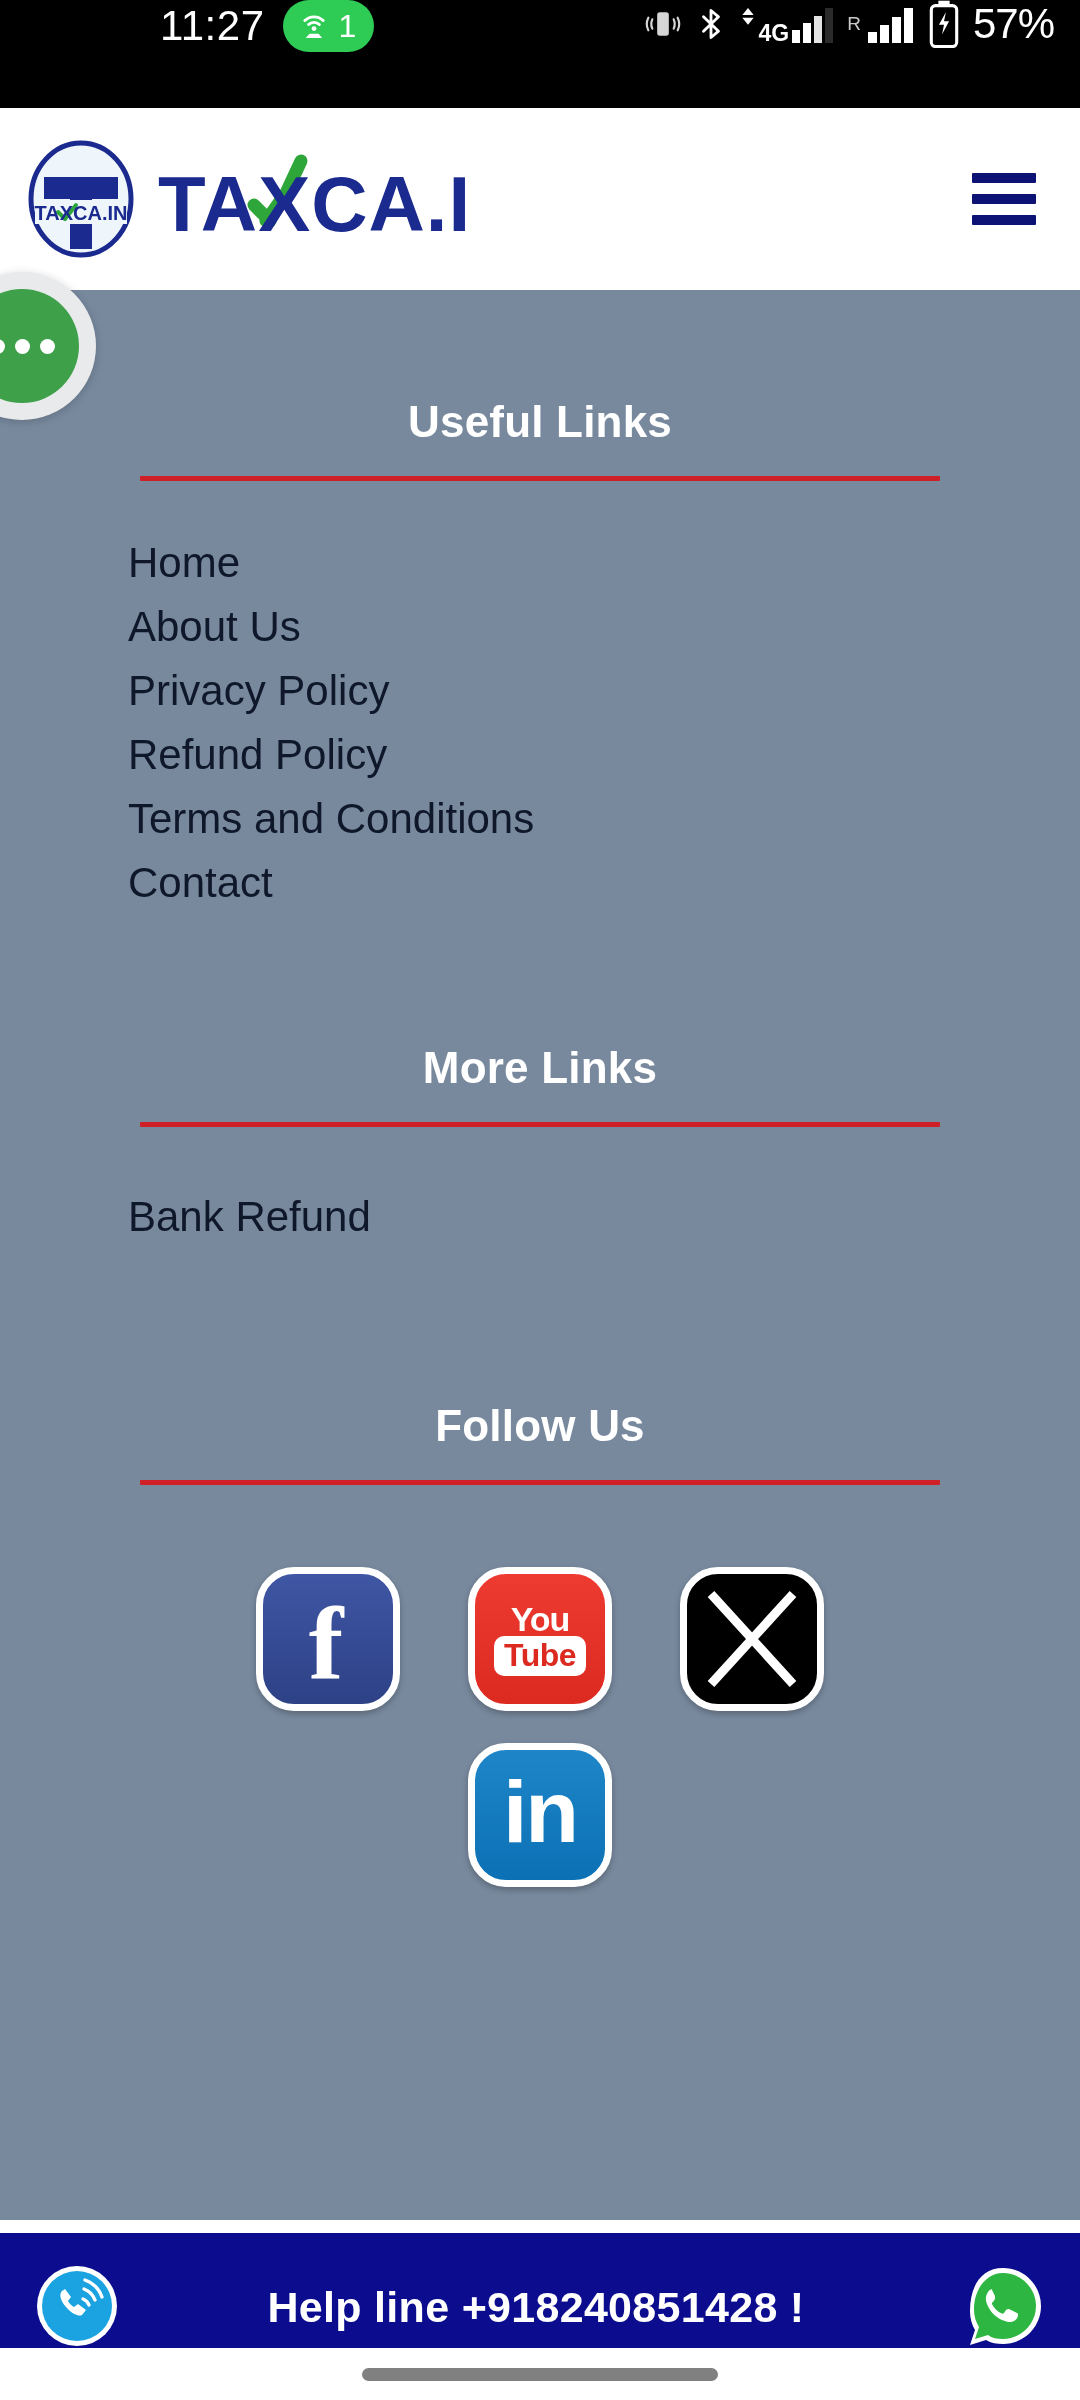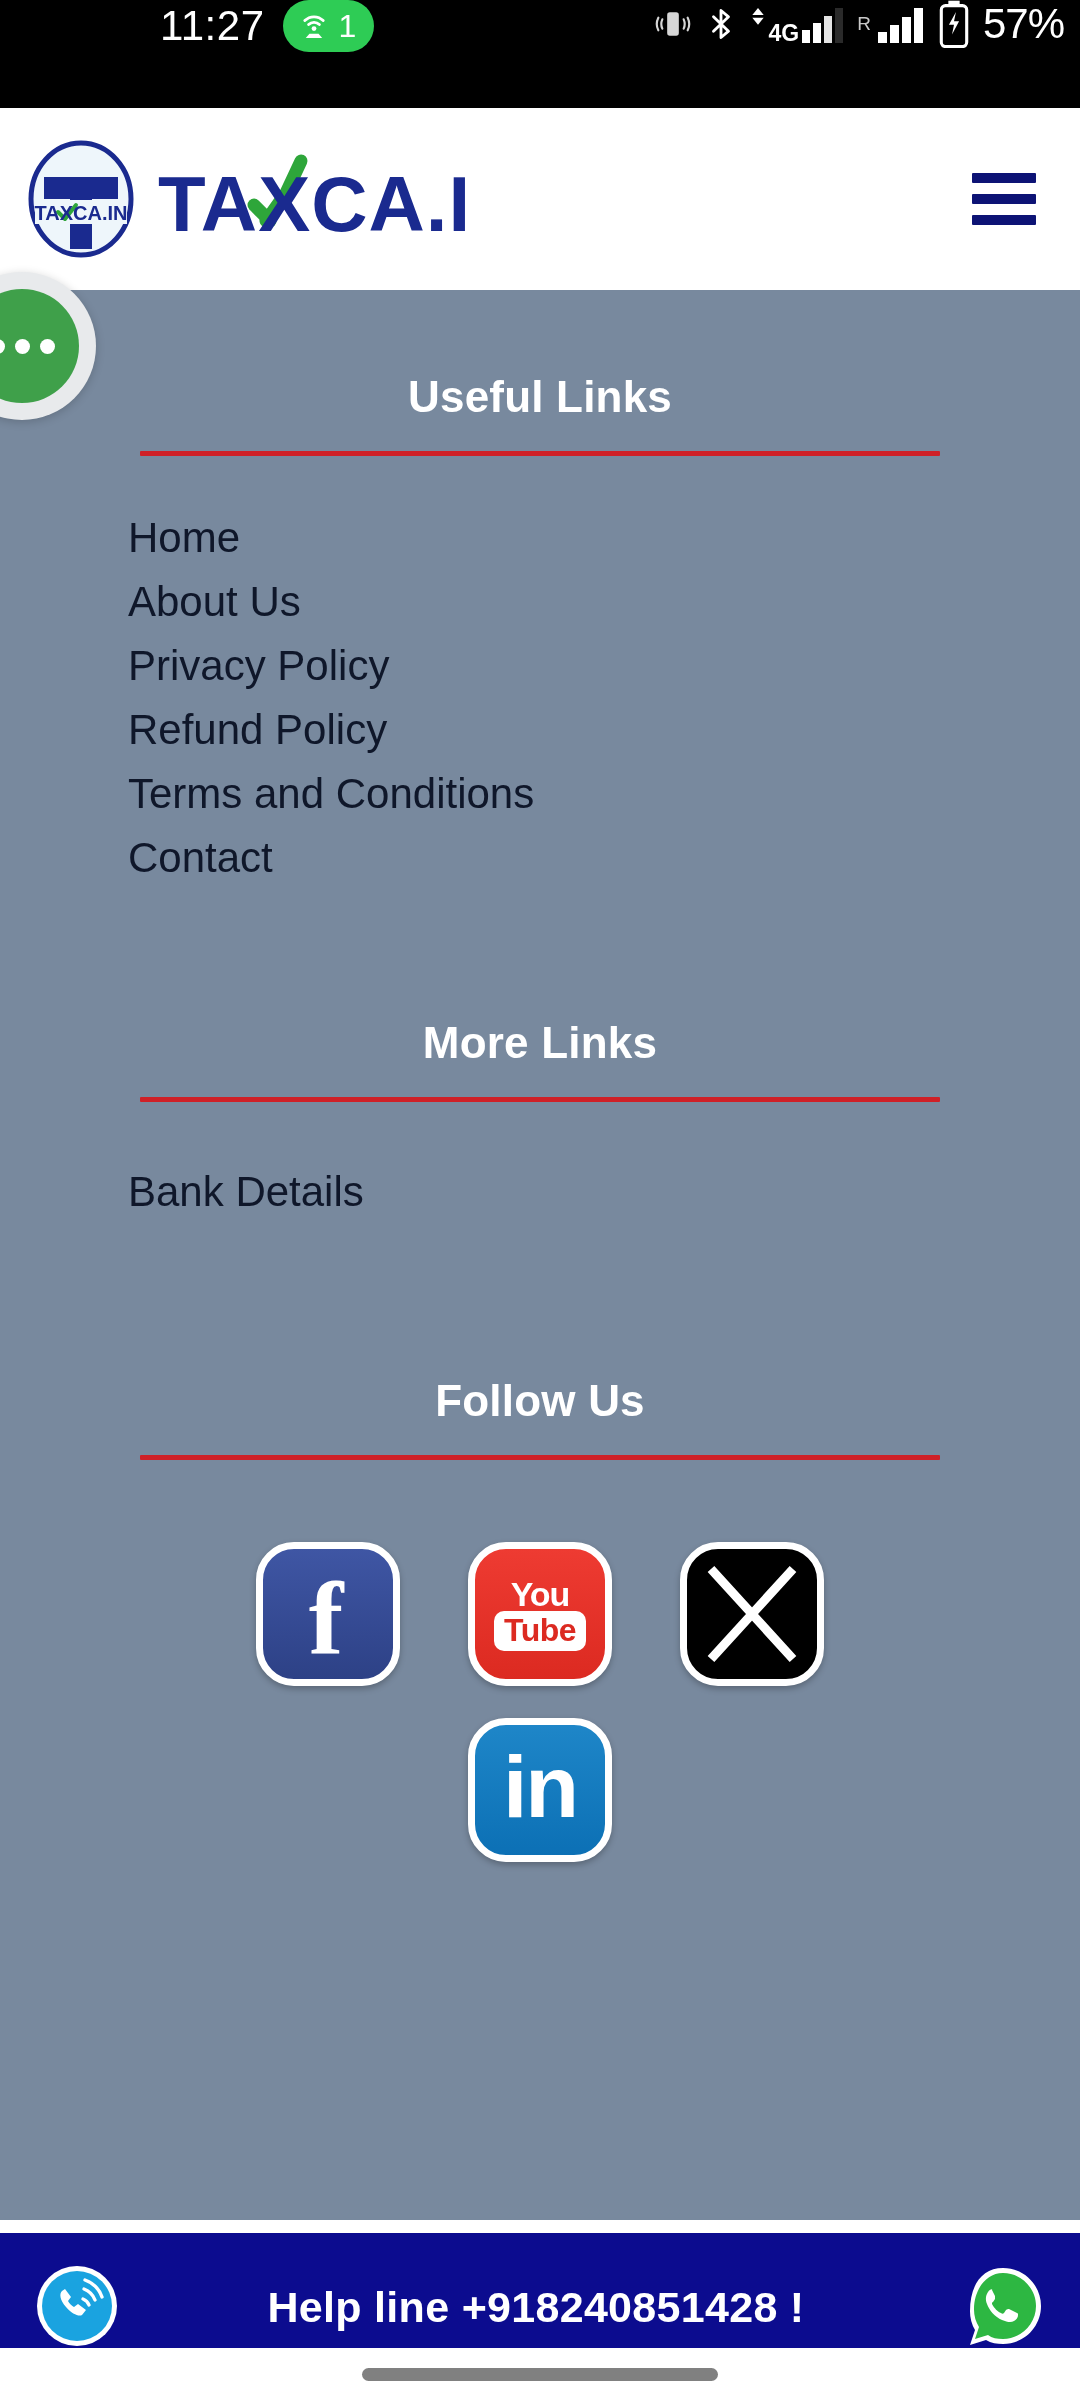--- a/index.html
+++ b/index.html
@@ -19,21 +19,21 @@
   }
   .sb-left{ display:flex; align-items:center; margin-left:160px; gap:18px; }
   .sb-clock{ font-size:42px; font-weight:400; letter-spacing:0.5px; color:#ffffff; }
   .sb-hotspot{
     background:#2ECC55; border-radius:30px; height:52px;
     display:flex; align-items:center; gap:8px; padding:0 18px 0 14px;
   }
   .sb-hotspot svg{ display:block; }
   .sb-hotspot .count{ font-size:32px; color:#ffffff; font-weight:400; }
 
-  .sb-right{ margin-left:auto; margin-right:16px; display:flex; align-items:center; gap:10px; }
+  .sb-right{ margin-left:auto; margin-right:26px; display:flex; align-items:center; gap:10px; }
   .sb-right svg{ display:block; }
   .sb-batt-text{ font-size:42px; color:#ffffff; letter-spacing:-1px; margin-left:2px;}
   .sb-roam{ font-size:19px; color:#c9c9c9; margin-right:-4px; }
   .sb-net-wrap{ display:flex; align-items:flex-end; gap:2px; }
   .sb-4g{ font-size:23px; color:#ffffff; font-weight:600; line-height:1; }
 
   
   .header{
     position:absolute; top:108px; left:0; width:1080px; height:182px;
     background:#ffffff; display:flex; align-items:center;border-radius:7px;
@@ -232,38 +232,38 @@
   <div class="fab">
     <div class="fab-inner">
       <span class="fab-dot"></span>
       <span class="fab-dot"></span>
       <span class="fab-dot"></span>
     </div>
   </div>
 
   <div class="content">
 
-    <div class="section" style="padding-top:82px;">
+    <div class="section" style="padding-top:107px;">
       <div class="sec-title">Useful Links</div>
       <div class="rule"></div>
       <ul class="linklist">
         <li>Home</li>
         <li>About Us</li>
         <li>Privacy Policy</li>
         <li>Refund Policy</li>
         <li>Terms and Conditions</li>
         <li>Contact</li>
       </ul>
     </div>
 
     <div class="section" style="padding-top:128px;">
       <div class="sec-title">More Links</div>
       <div class="rule"></div>
       <ul class="linklist" style="margin-top:58px;">
-        <li>Bank Details</li>
+        <li>Bank Refund</li>
       </ul>
     </div>
 
     <div class="section" style="padding-top:152px;">
       <div class="sec-title">Follow Us</div>
       <div class="rule"></div>
 
       <div class="social-row" style="margin-top:82px;">
         <div class="social-tile tile-fb">
           <span class="fb-glyph">f</span>

